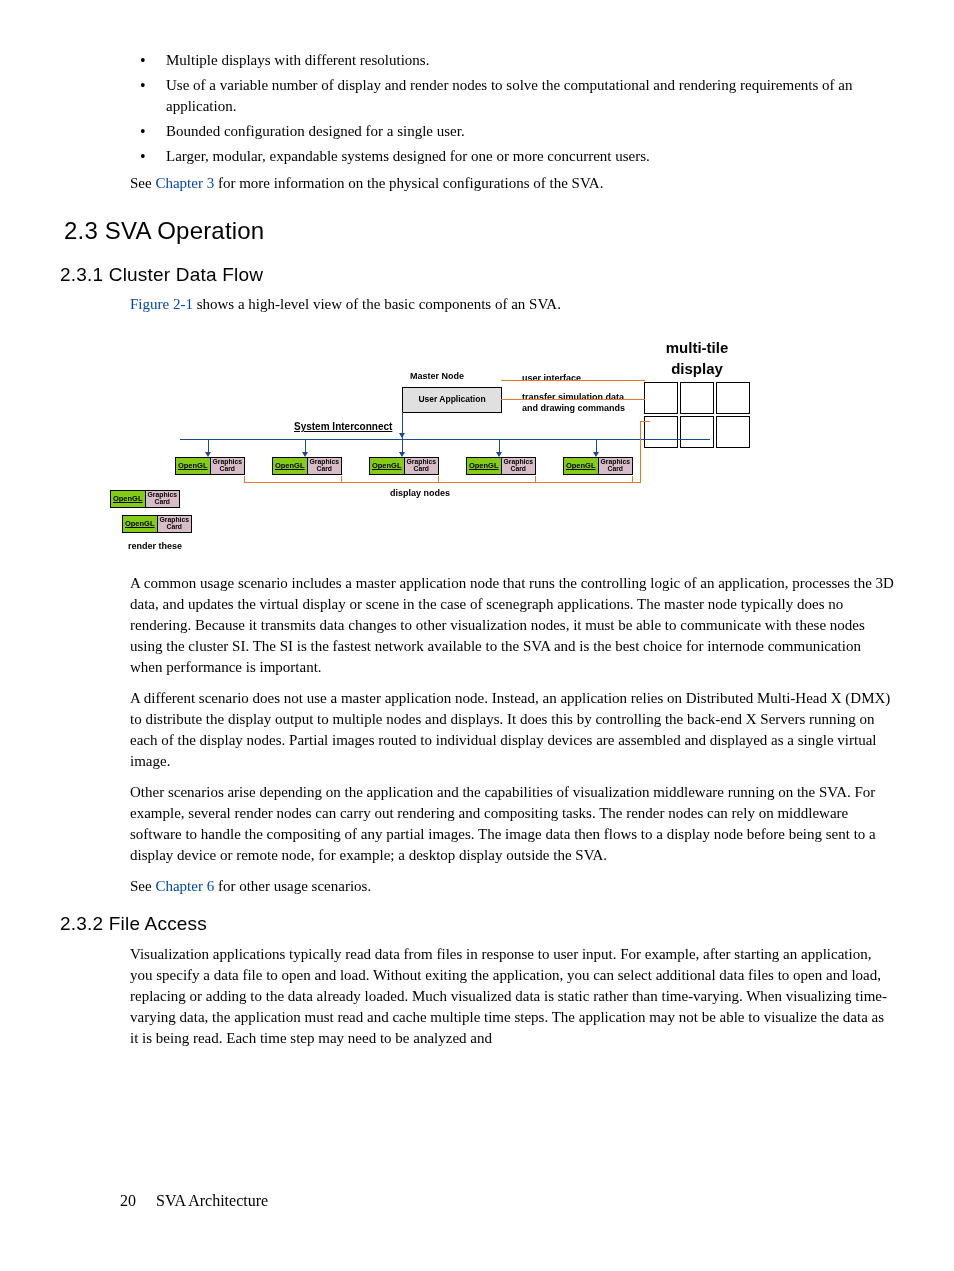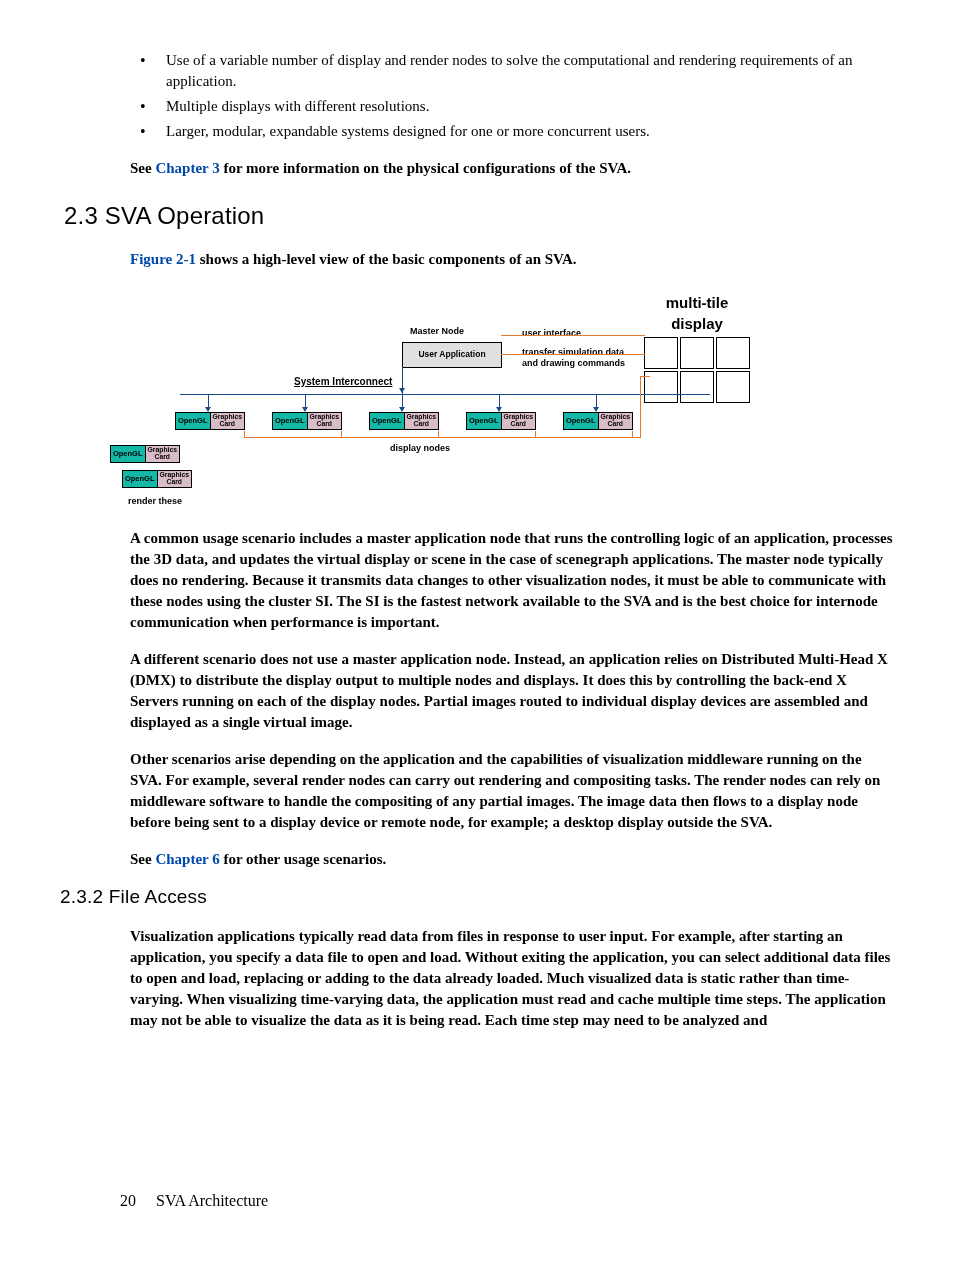--- a/index.html
+++ b/index.html
@@ -26,22 +26,21 @@
     padding-left: 36px;
     margin-bottom: 4px;
   }
   ul.bullets li::before {
     content: "•";
     position: absolute;
     left: 10px;
     font-size: 16px;
   }
   .body-text {
-    margin: 16px 0 10px 0;
-    font-weight: bold;
+    margin: 6px 0 10px 0;
   }
   .link {
     color: #0047ab;
   }
   h2.section {
     font-family: Arial, Helvetica, sans-serif;
     font-weight: normal;
     font-size: 24px;
     margin: 20px 0 6px 4px;
     letter-spacing: 0.2px;
@@ -148,22 +147,23 @@
   }
   .node-box .half {
     flex: 1;
     display: flex;
     align-items: center;
     justify-content: center;
     line-height: 1;
     text-align: center;
   }
   .node-box .half.opengl {
-    background: #14b8a6;
+    background: #84cc16;
     border-right: 1px solid #000;
+    text-decoration: underline;
   }
   .node-box .half.graphics {
     background: #d8bcc8;
     font-size: 6.8px;
   }
   .display-nodes-label {
     position: absolute;
     left: 260px;
     top: 162px;
     font-weight: bold;
@@ -206,31 +206,33 @@
     border-right: 3px solid transparent;
     border-top: 5px solid #1a4a8a;
   }
 </style>
 </head>
 <body>
 <div class="page-relative">
 
 <div class="content-block">
   <ul class="bullets">
+    <li>Multiple displays with different resolutions.</li>
     <li>Use of a variable number of display and render nodes to solve the computational and rendering requirements of an application.</li>
-    <li>Multiple displays with different resolutions.</li>
+    <li>Bounded configuration designed for a single user.</li>
     <li>Larger, modular, expandable systems designed for one or more concurrent users.</li>
   </ul>
   <p class="body-text">
     <span>See </span><span class="link">Chapter 3</span><span> for more information on the physical configurations of the SVA.</span>
   </p>
 </div>
 
 <h2 class="section">2.3  SVA Operation</h2>
 
+<h3 class="subsection">2.3.1  Cluster Data Flow</h3>
 <div class="content-block">
   <p class="body-text">
     <span class="link">Figure 2-1</span><span> shows a high-level view of the basic components of an SVA.</span>
   </p>
 
 
   <div class="figure-wrap">
     <div class="diagram">
 
       <div class="multi-tile">

